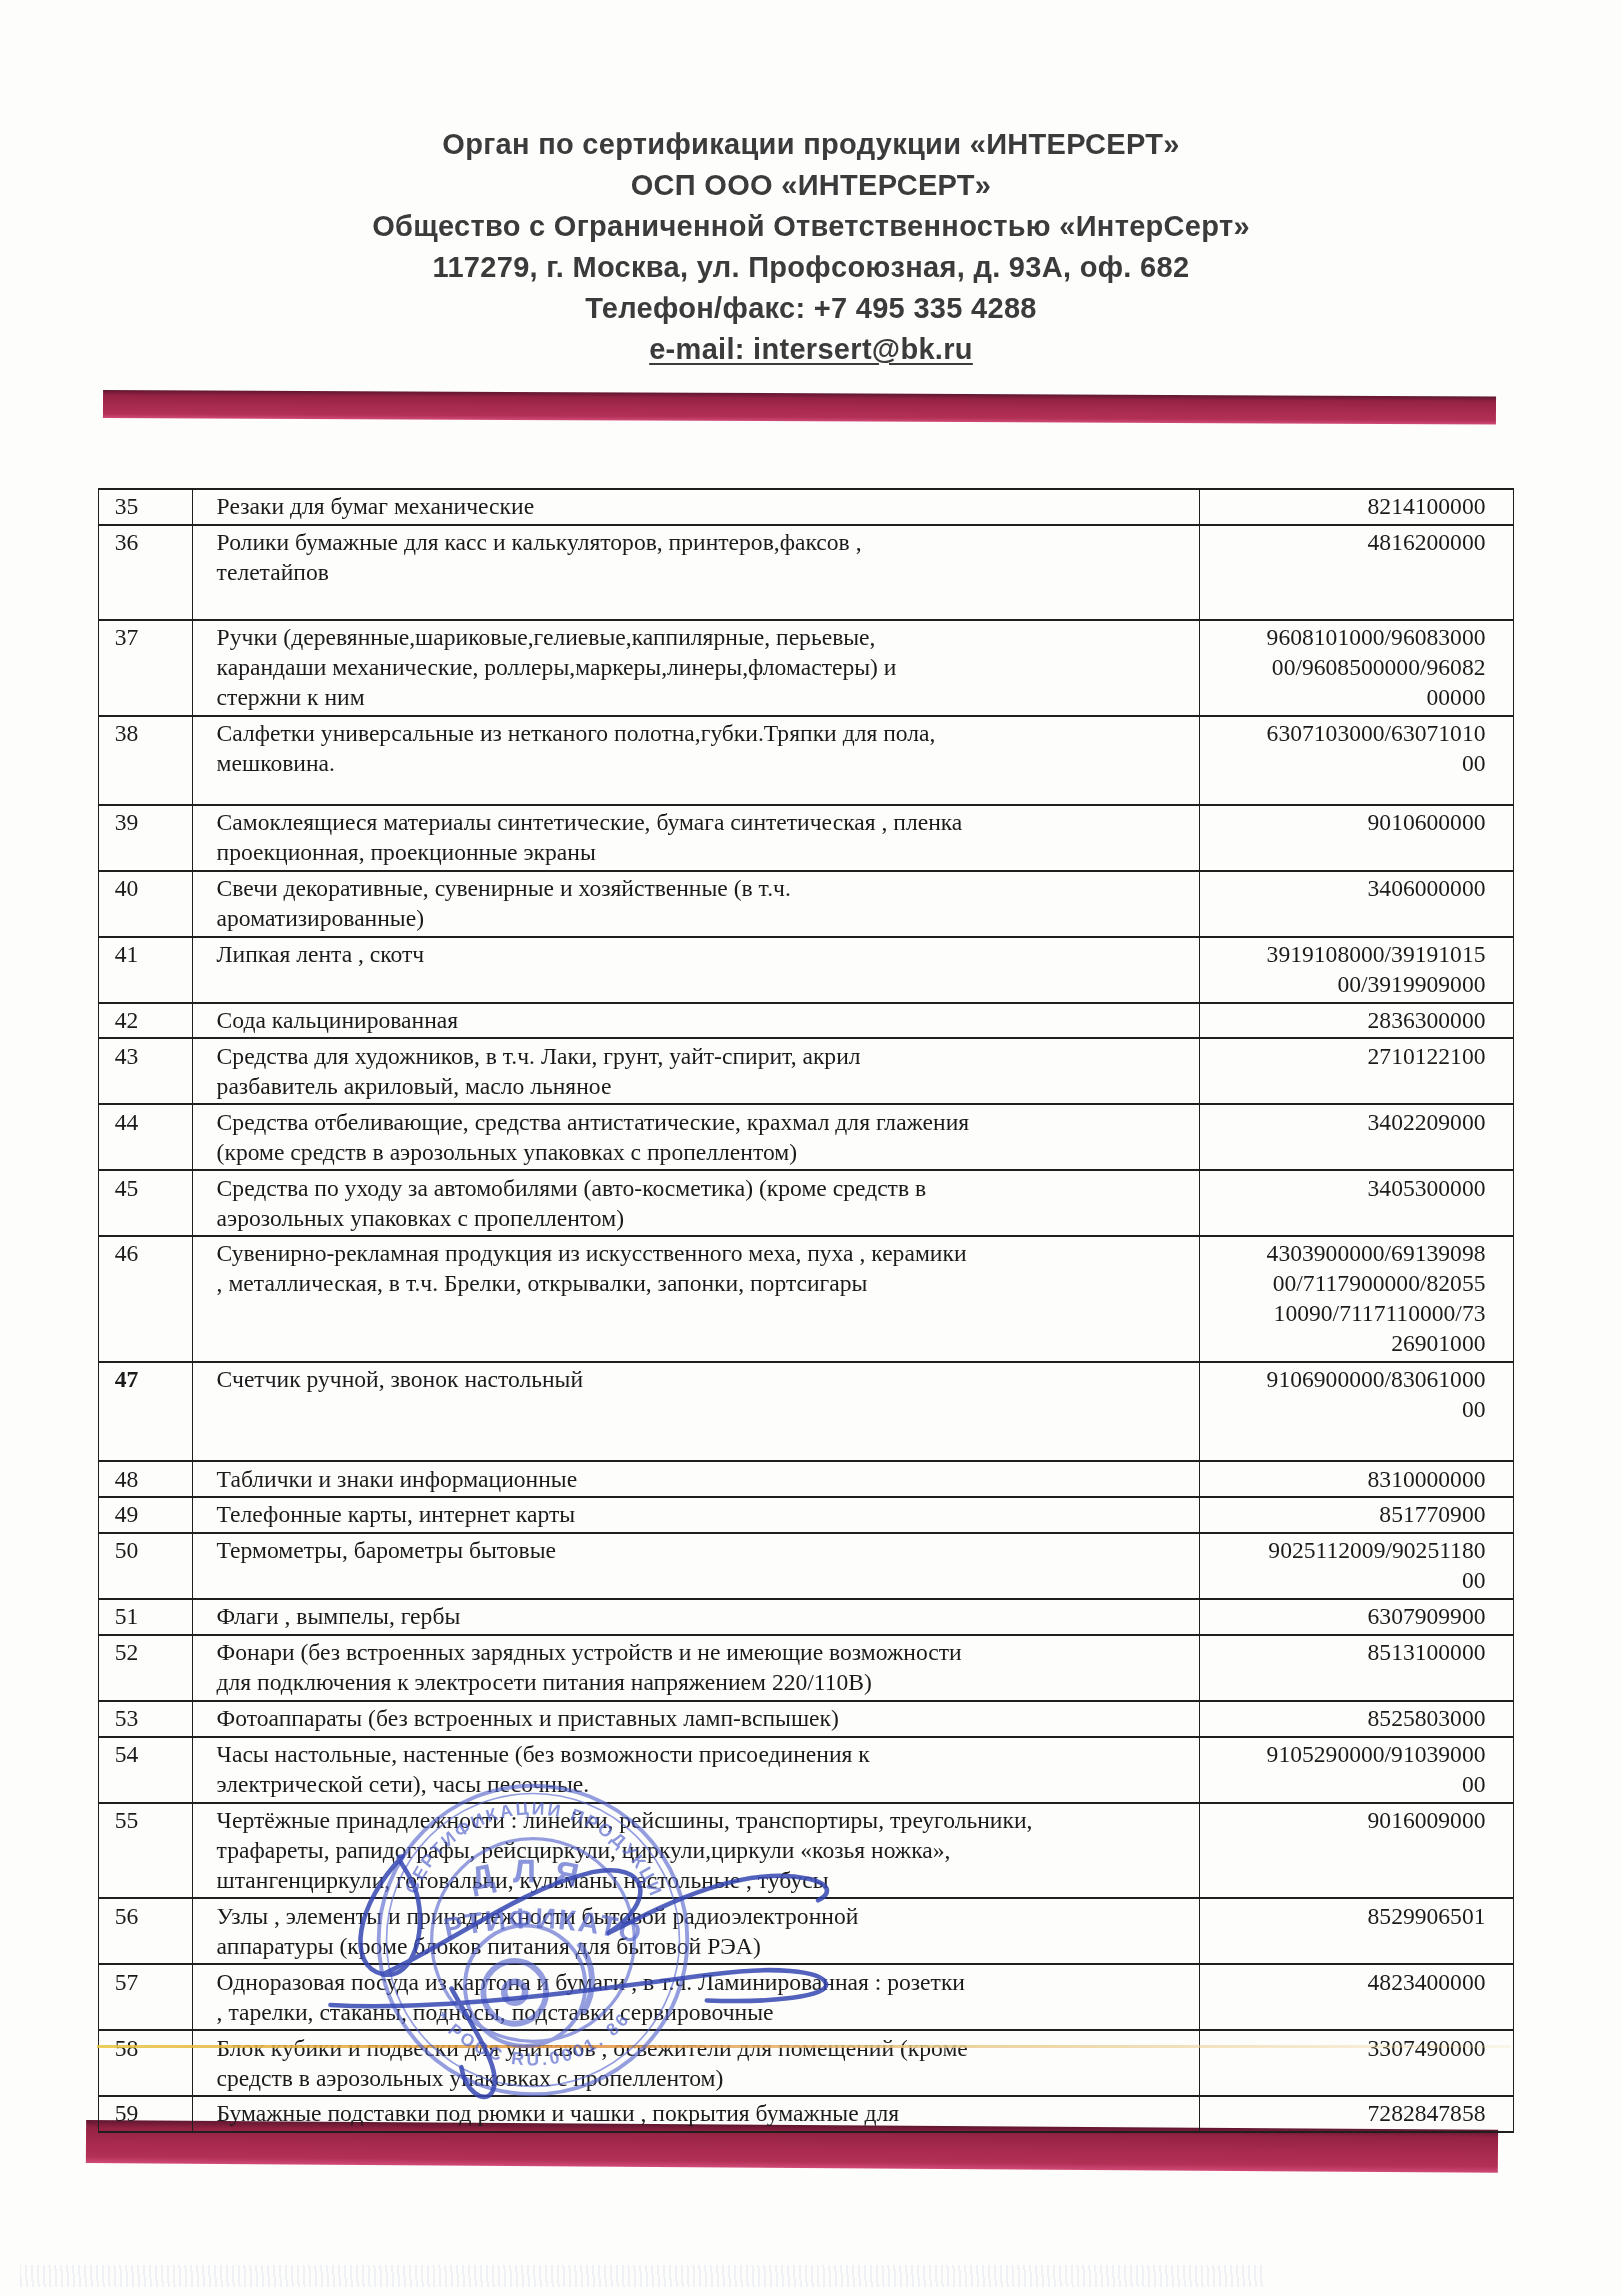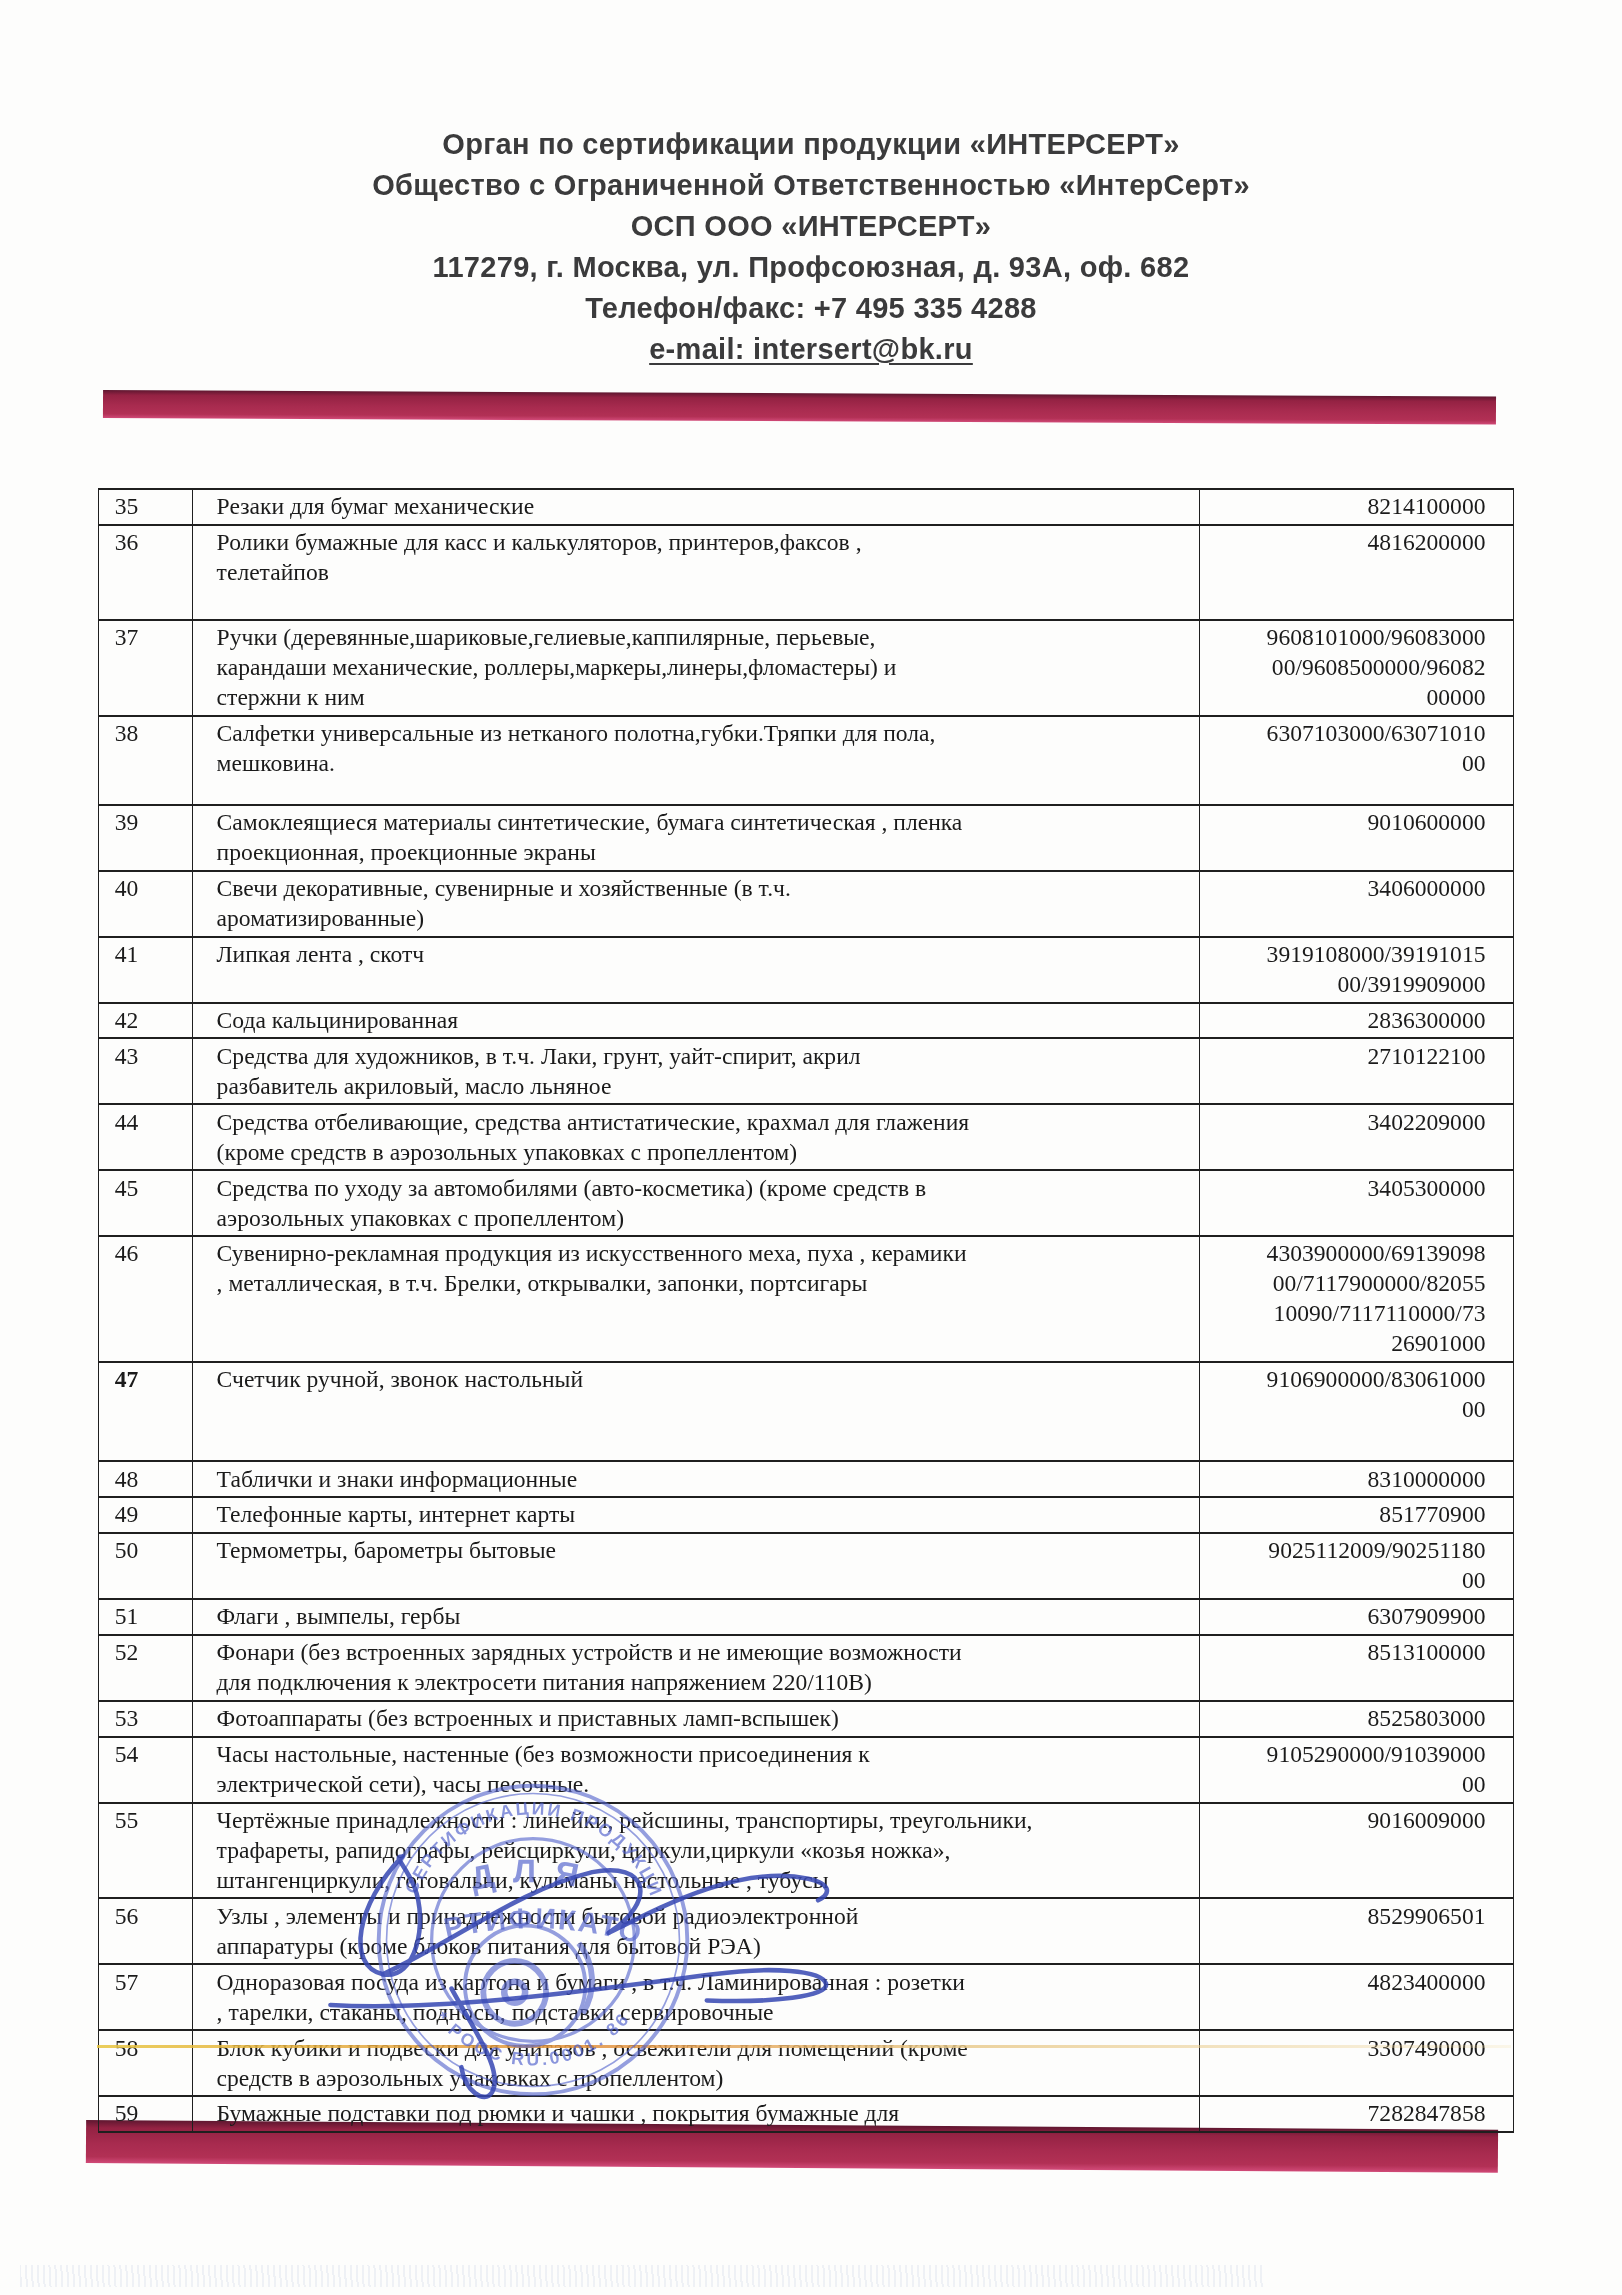--- a/index.html
+++ b/index.html
@@ -66,22 +66,22 @@
     opacity:.6;
   }
 </style>
 </head>
 <body>
 
 <div class="page">
 
   <div class="letterhead">
     <div>Орган по сертификации продукции «ИНТЕРСЕРТ»</div>
+    <div>ОСП ООО «ИНТЕРСЕРТ»</div>
     <div>Общество с Ограниченной Ответственностью «ИнтерСерт»</div>
-    <div>ОСП ООО «ИНТЕРСЕРТ»</div>
     <div>117279, г. Москва, ул. Профсоюзная, д. 93А, оф. 682</div>
     <div>Телефон/факс: +7 495 335 4288</div>
     <div class="email-line">e-mail: intersert@bk.ru</div>
   </div>
 
   <div class="bar bar-top"></div>
   <div class="bar bar-bottom"></div>
 
   <table class="doc-table">
     <colgroup>

